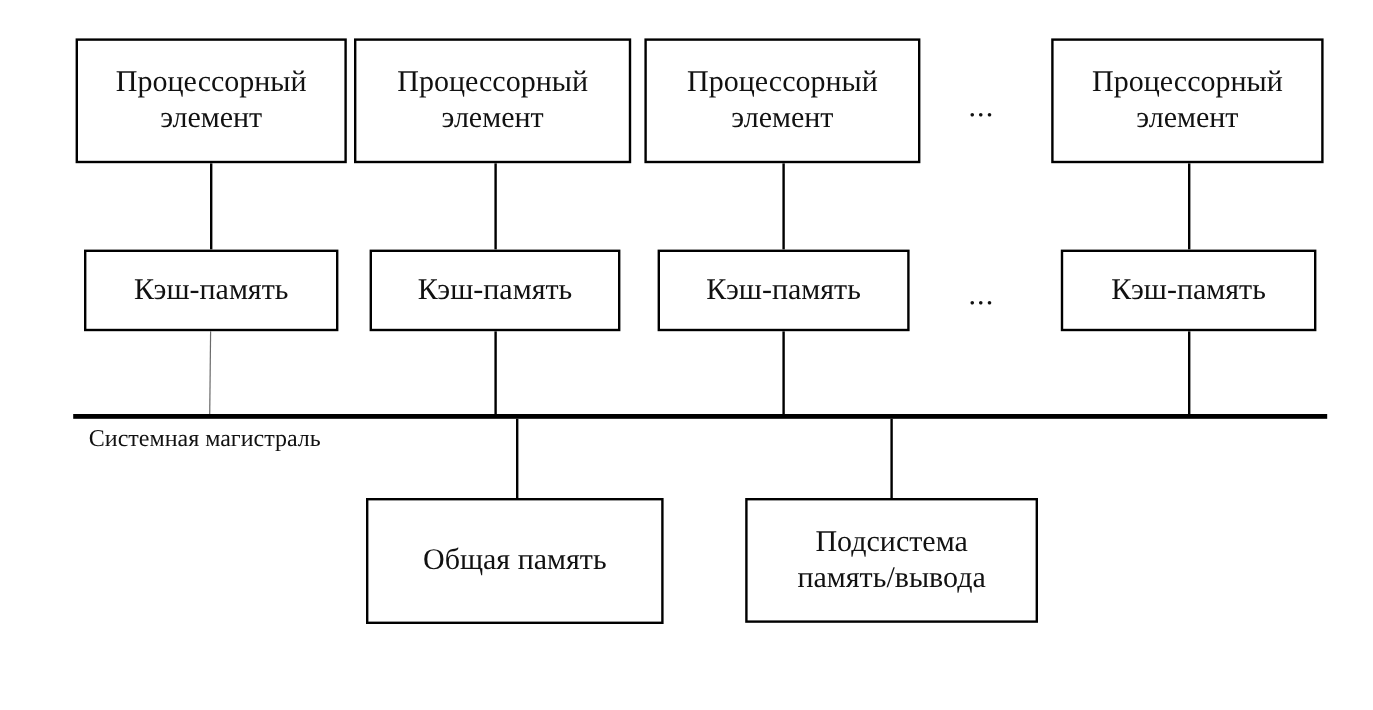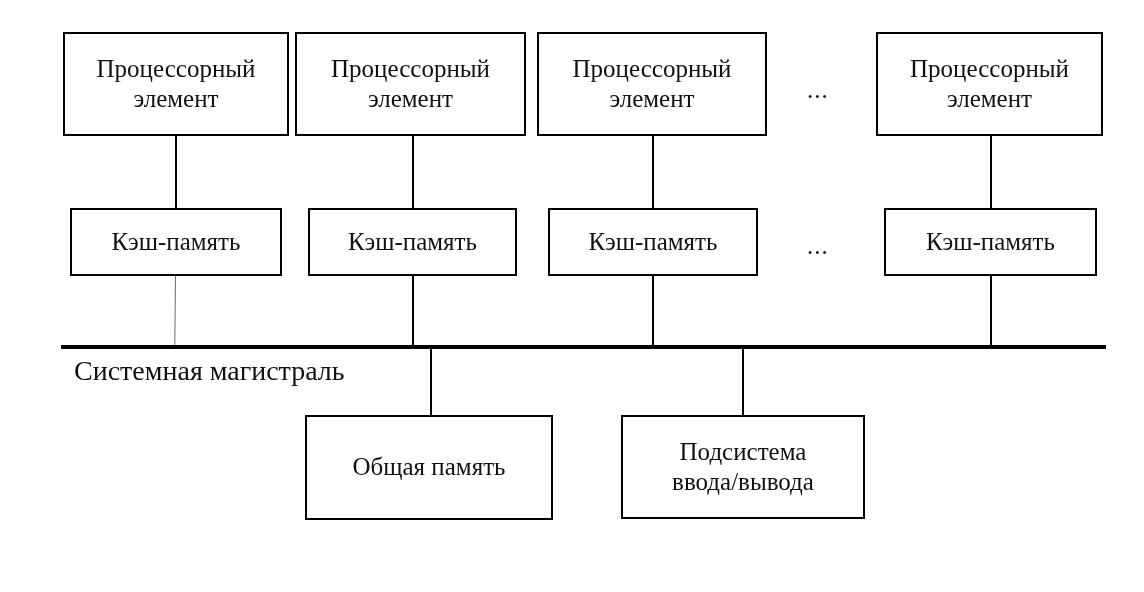--- a/index.html
+++ b/index.html
@@ -45,21 +45,21 @@
     background: #6a6a6a;
   }
   .bus {
     position: absolute;
     background: #000000;
     height: 4px;
     z-index: 2;
   }
   .bus-label {
     position: absolute;
-    font-size: 28px;
+    font-size: 20px;
     color: #111111;
     white-space: nowrap;
     z-index: 3;
   }
   .ellipsis {
     position: absolute;
     font-size: 25px;
     color: #111111;
     letter-spacing: 1px;
     z-index: 3;
@@ -126,16 +126,16 @@
 
   <div class="vline" style="left:430px; top:349px; height:67px;"></div>
   <div class="vline" style="left:742px; top:349px; height:67px;"></div>
 
   <div class="node" style="left:305px; top:415px; width:248px; height:105px;justify-content:center;">
     <span class="node-label">Общая память</span>
   </div>
 
   <div class="node" style="left:621px; top:415px; width:244px; height:104px;">
     <span class="node-label">Подсистема
-ввода/вывода</span>
+память/вывода</span>
   </div>
 
 </div>
 
 </body></html>

